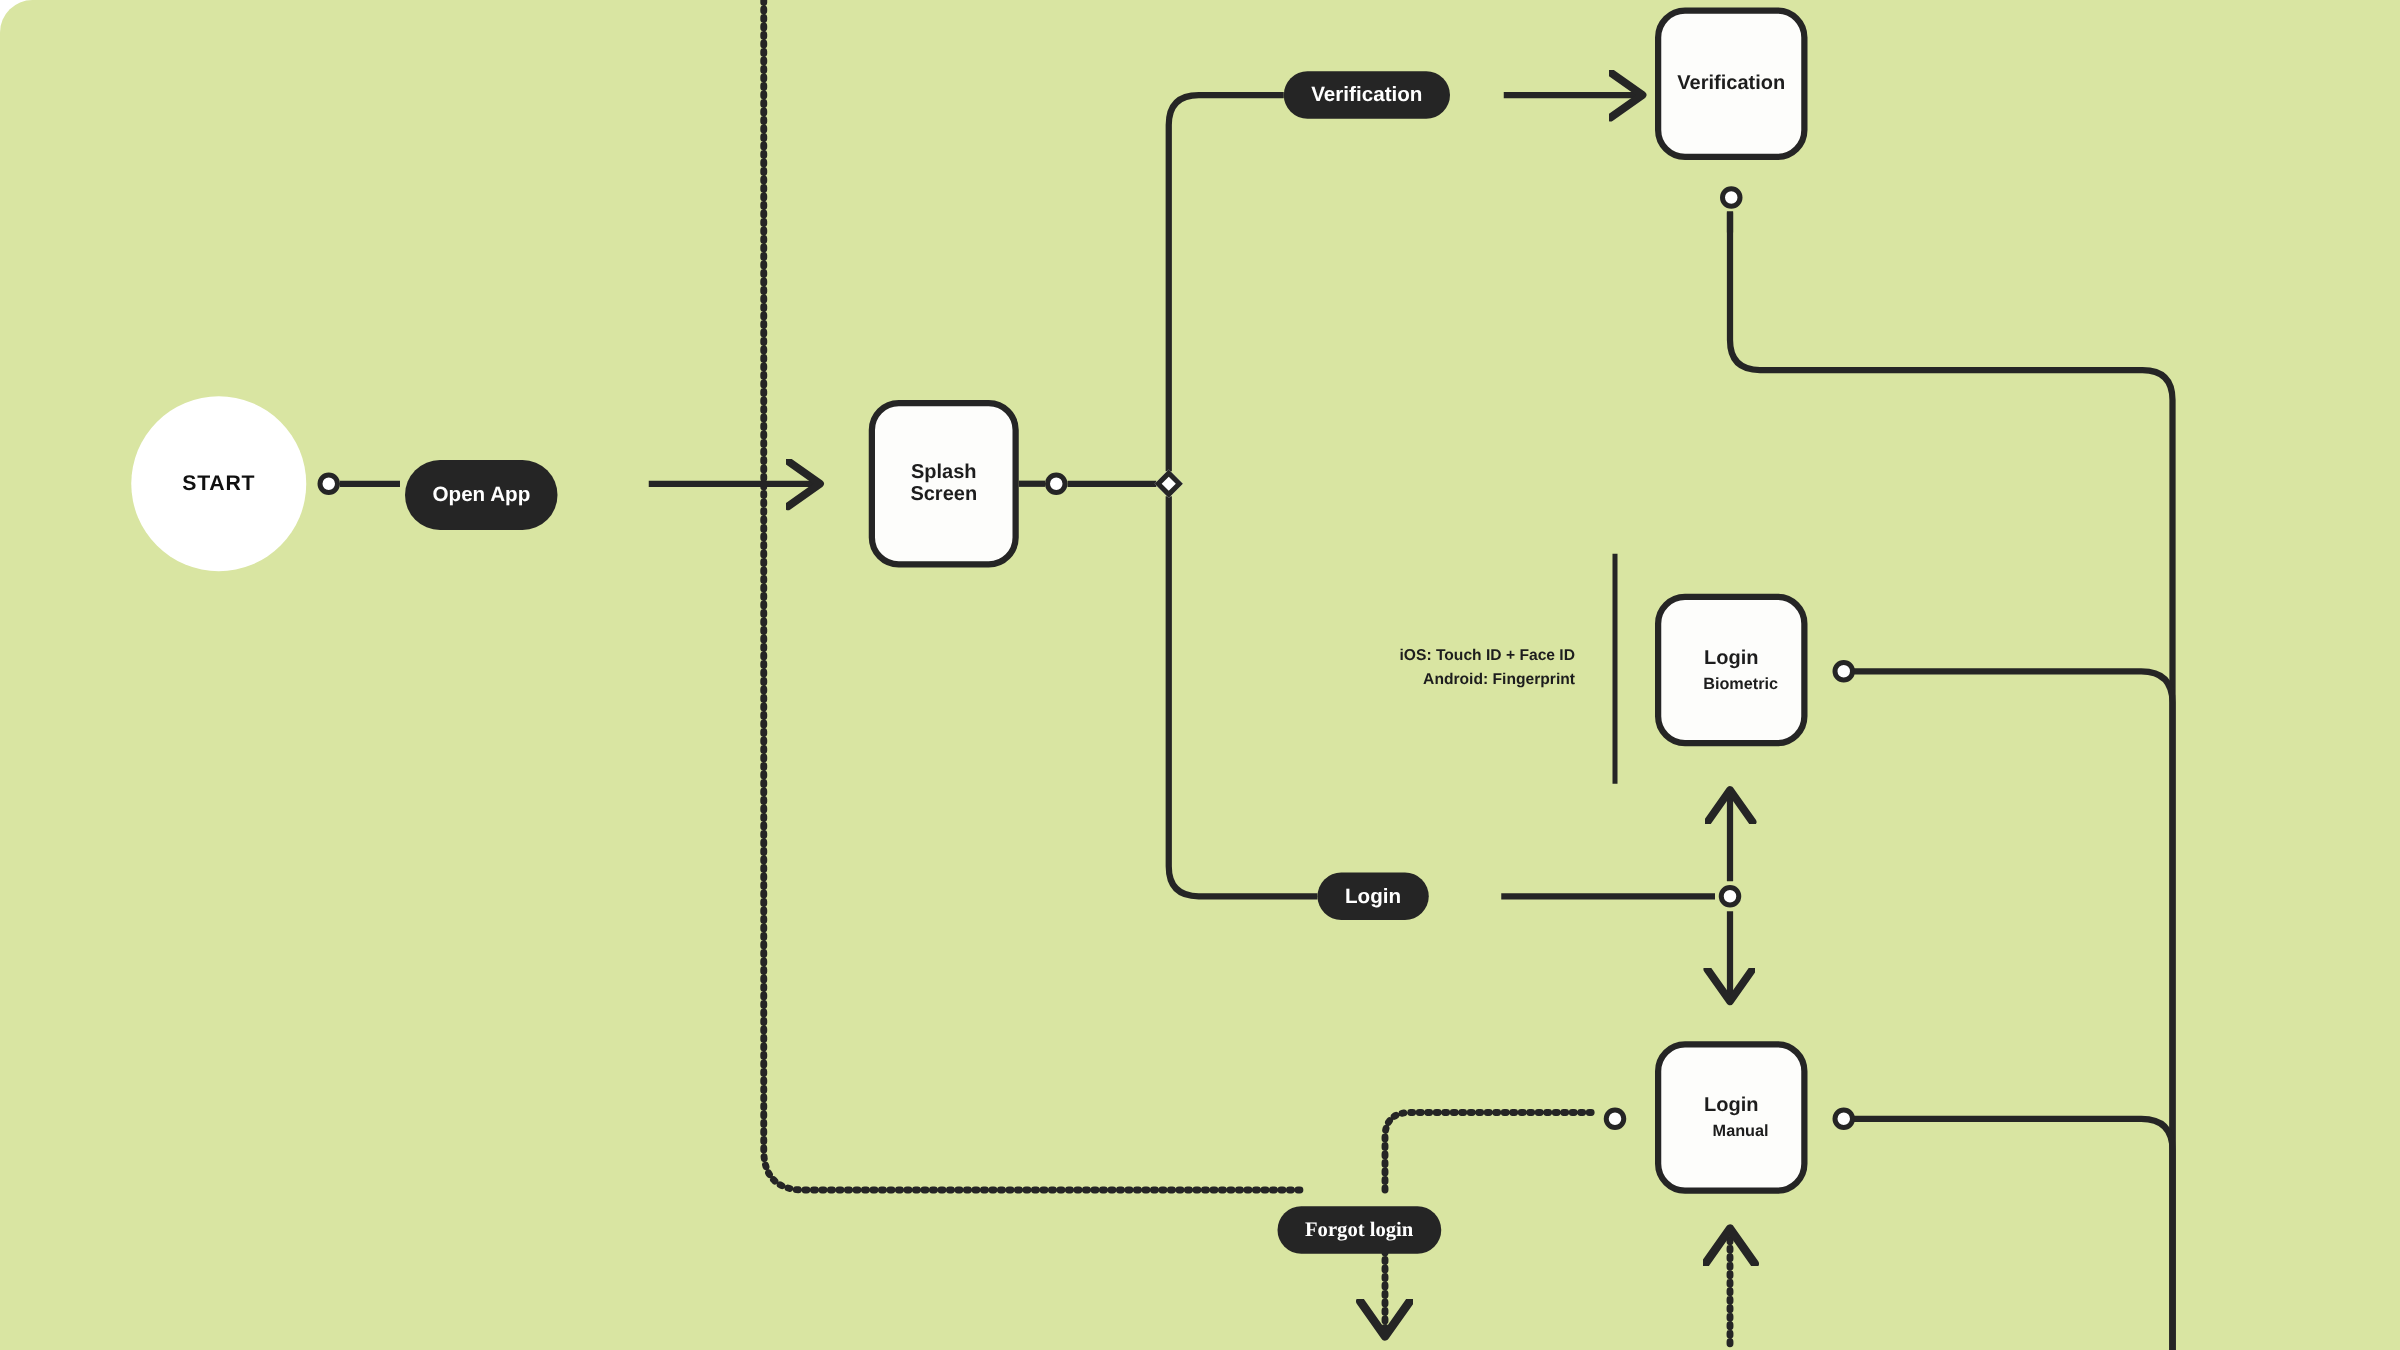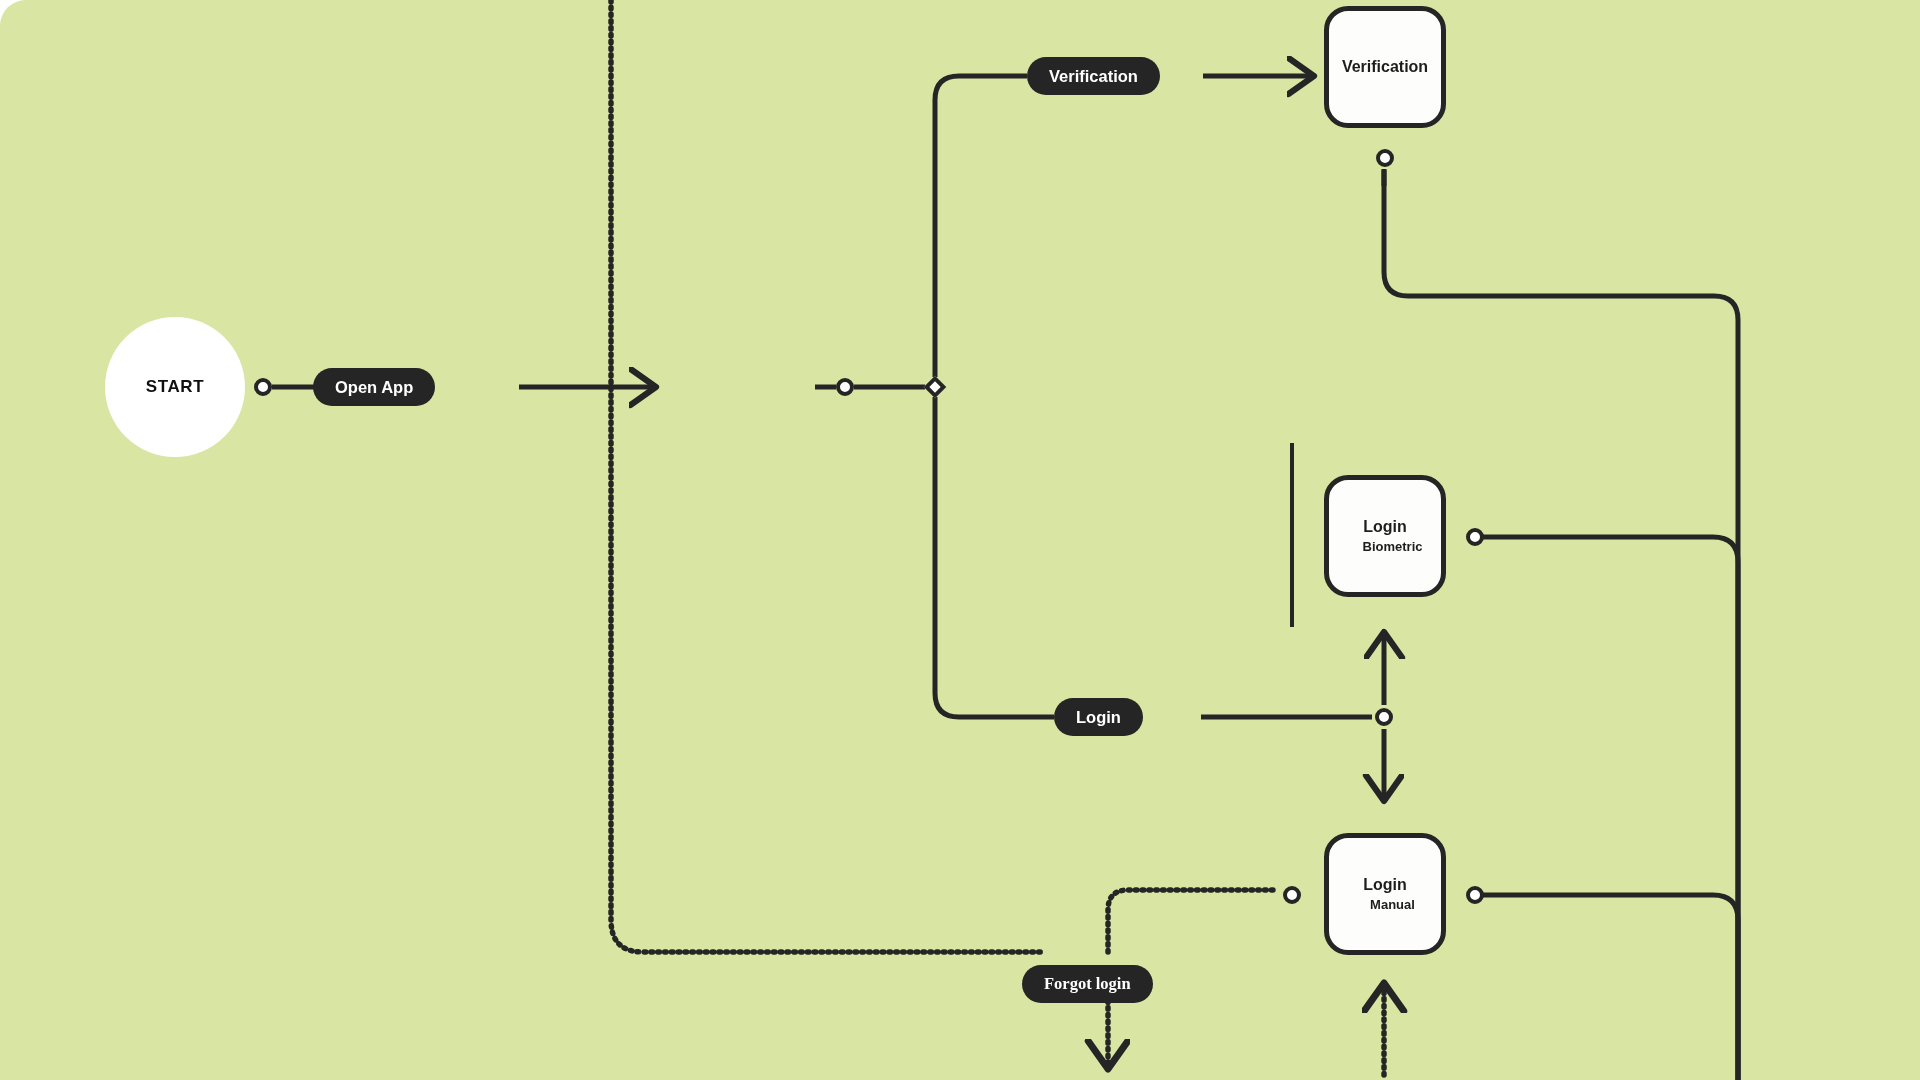--- a/index.html
+++ b/index.html
@@ -170,39 +170,46 @@
       <path d="M1384,1075 L1384,984" marker-end="url(#ah)"></path>
     </g>
   </svg>
 
   <div class="start-node" style="left:105px; top:317px;">
     <span class="label">START</span>
   </div>
 
   <div class="dot" style="left:254px; top:378px;"></div>
 
-  <div class="pill" style="left:313px; top:368px; height:38px;">
+  <div class="pill" style="left:324px; top:368px; height:56px;">
     <span class="label">Open App</span>
   </div>
 
+  <div class="screen-node" style="left:695px; top:320px; width:120px; height:134px;">
+    <span class="title"><span>Splash</span><br><span>Screen</span></span>
+  </div>
 
   <div class="dot" style="left:836px; top:378px;"></div>
 
   <div class="diamond" style="left:927px; top:379px;"></div>
 
   <div class="pill" style="left:1027px; top:57px; height:38px;">
     <span class="label">Verification</span>
   </div>
 
   <div class="screen-node" style="left:1324px; top:6px; width:122px; height:122px;">
     <span class="title">Verification</span>
   </div>
 
   <div class="dot" style="left:1376px; top:149px;"></div>
 
+  <div class="note" style="left:860px; top:515px; width:400px;">
+    <div>iOS: Touch ID + Face ID</div>
+    <div>Android: Fingerprint</div>
+  </div>
   <div class="note-bar" style="left:1290px; top:443px; height:184px;"></div>
 
   <div class="screen-node" style="left:1324px; top:475px; width:122px; height:122px;">
     <span class="title">Login</span>
     <span class="sub">Biometric</span>
   </div>
   <div class="dot" style="left:1466px; top:528px;"></div>
 
   <div class="pill" style="left:1054px; top:698px; height:38px;">
     <span class="label">Login</span>

